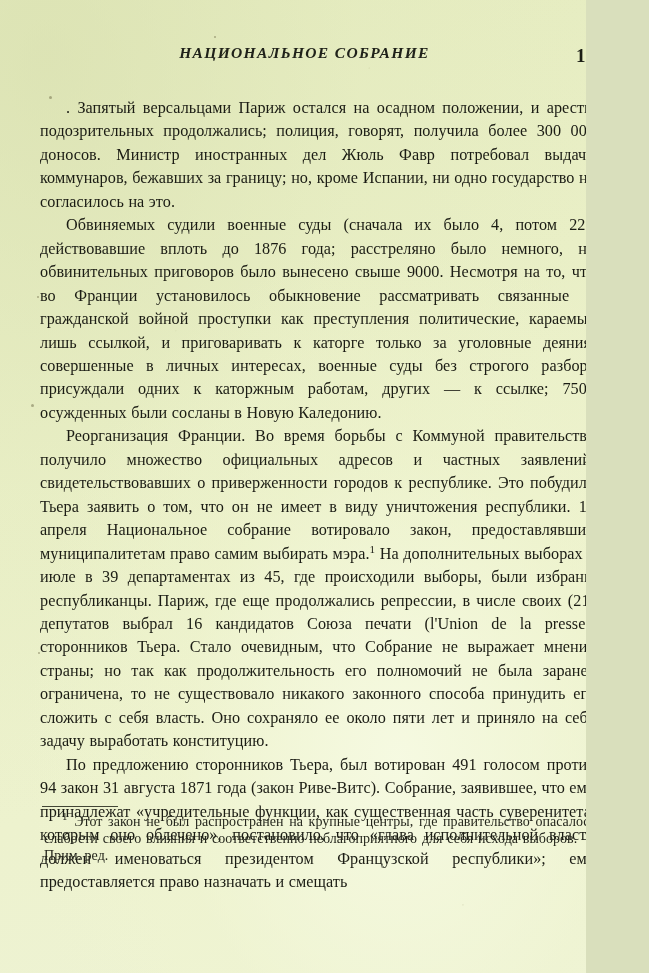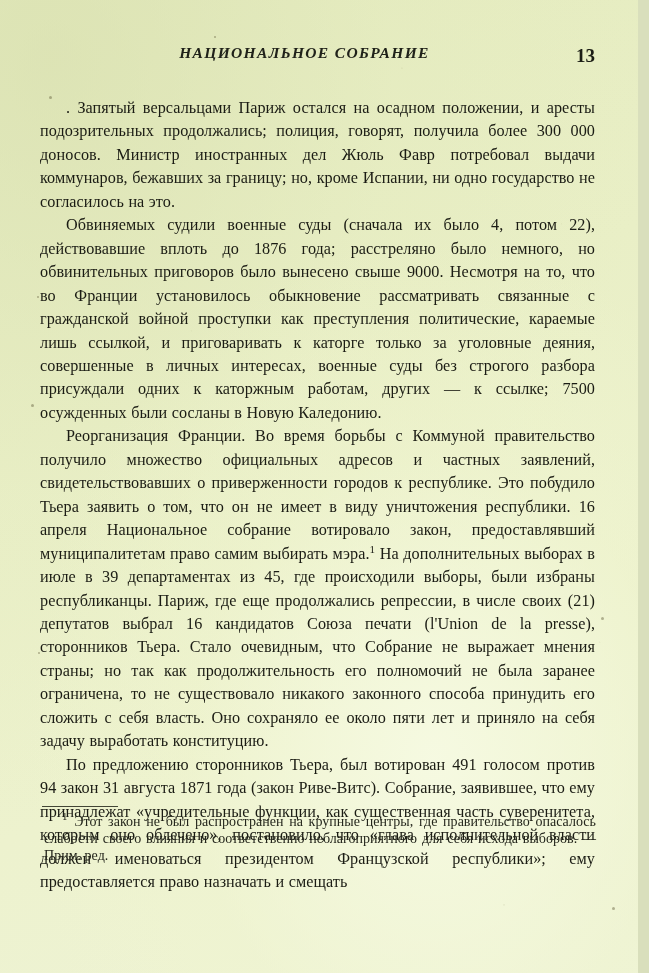--- a/index.html
+++ b/index.html
@@ -4,21 +4,21 @@
 <title>Национальное собрание — 13</title>
 <style>
   html, body {
     margin: 0;
     padding: 0;
     background: #d9dfbc;
   }
 
   .page {
     position: relative;
-    width: 638px;
+    width: 586px;
     height: 973px;
     overflow: hidden;
     background: #e9efc6;
     background-image:
       radial-gradient(ellipse 90% 75% at 68% 78%, rgba(246,250,226,0.95) 0%, rgba(240,245,208,0.45) 42%, rgba(233,239,198,0) 72%),
       radial-gradient(ellipse 120% 100% at 8% 6%, rgba(214,221,172,0.55) 0%, rgba(225,232,186,0.20) 45%, rgba(233,239,198,0) 78%),
       linear-gradient(160deg, #e4ebbe 0%, #e9efc6 38%, #edf2ce 70%, #eef3d6 100%);
     font-family: "Liberation Serif", "DejaVu Serif", serif;
     color: #1c1d16;
     -webkit-font-smoothing: antialiased;

